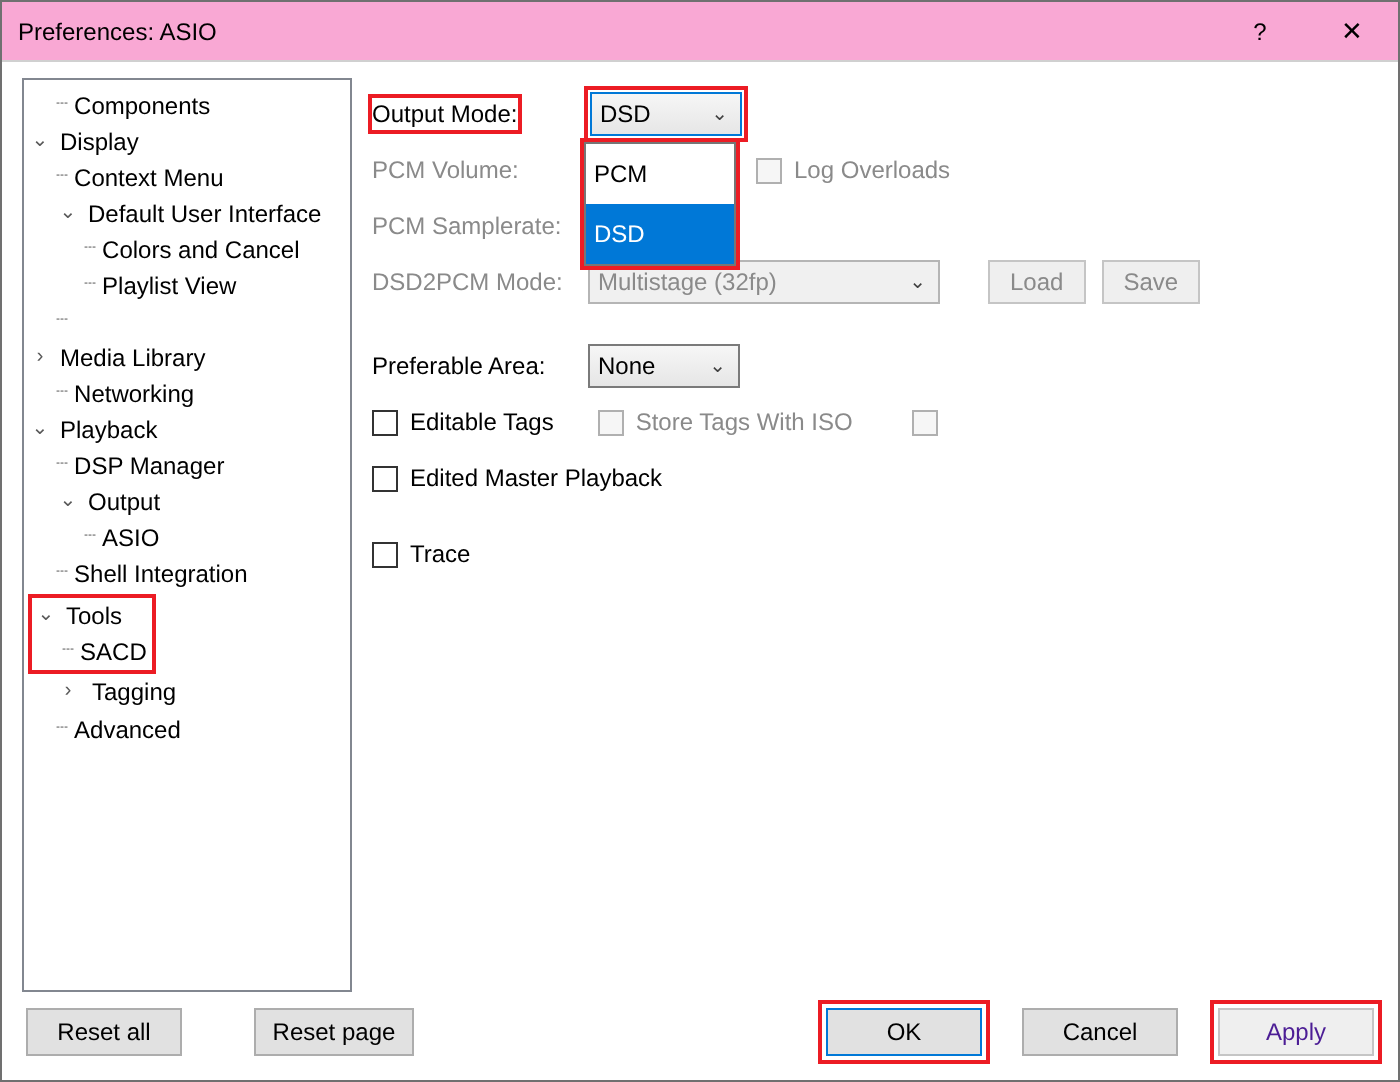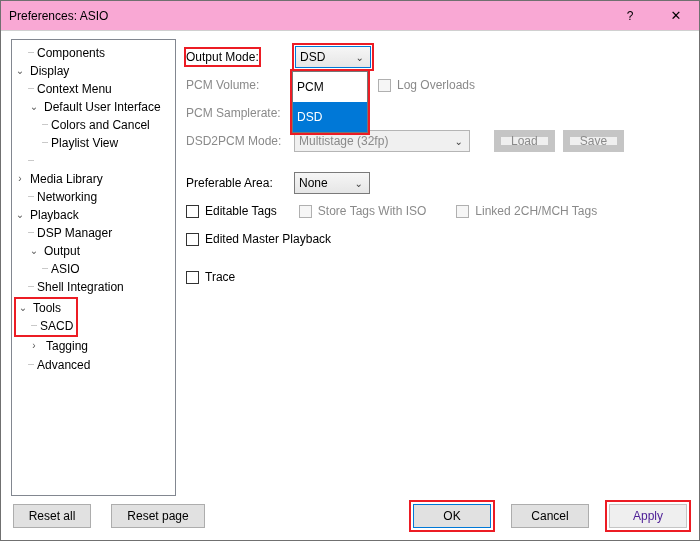--- a/index.html
+++ b/index.html
@@ -28,21 +28,21 @@
   .combo { height:22px; border:1px solid #7a7a7a; background:#e1e1e1 linear-gradient(#f6f6f6,#e6e6e6); display:inline-flex; align-items:center; padding:0 2px 0 4px; gap:4px; font-size:12px; min-width:76px; justify-content:space-between; }
   .combo.blue { border:1px solid #0078d7; }
   .combo .arrow { font-size:10px; color:#404040; padding:0 4px; }
   .combo.disabled { color:#8a8a8a; border-color:#b5b5b5; background:#f0f0f0; }
   .dropdown { position:absolute; left:106px; top:28px; width:76px; border:1px solid #767676; background:#fff; z-index:5; }
   .dropdown .opt { height:16px; padding:15px 4px; display:flex; align-items:center; }
   .dropdown .opt.sel { background:#0078d7; color:#fff; }
   .chk { display:inline-flex; align-items:center; gap:6px; height:22px; }
   .chk .box { width:13px; height:13px; border:1px solid #333; background:#fff; display:inline-block; }
   .chk.disabled .box { border-color:#b0b0b0; background:#f6f6f6; }
-  .smallbtn { height:22px; padding:0 10px; border:7px solid #ef4444; background:#e1e1e1; display:inline-flex; align-items:center; }
+  .smallbtn { height:22px; padding:0 10px; border:1px solid #ef4444; background:#e1e1e1; display:inline-flex; align-items:center; }
   .smallbtn.disabled { color:#8a8a8a; border-color:#c5c5c5; background:#efefef; }
   .footer { height:40px; display:flex; align-items:flex-end; gap:20px; padding:4px 2px 8px 2px; }
   .footer .spacer { flex:1 1 auto; }
   .btn2 { width:78px; height:24px; border:1px solid #adadad; background:#e1e1e1; display:inline-flex; align-items:center; justify-content:center; }
   .btn2.default { border:1px solid #0078d7; }
   .btn2.disabled { color:#4c1d95; border-color:#c5c5c5; background:#efefef; }
   .red-outline { outline:2px solid #ec1c24; outline-offset:2px; }
   .red-outline-tight { outline:2px solid #ec1c24; outline-offset:0; }
 </style>
 </head>
@@ -256,21 +256,20 @@
               <span>Editable Tags</span>
         </label>
         <span style="width:6px;"></span>
         <label class="chk disabled">
           <span class="box"></span>
               <span class="disabled">Store Tags With ISO</span>
         </label>
         <span style="width:14px;"></span>
         <label class="chk disabled">
           <span class="box"></span>
-              <span class="disabled">Linked 2CH/MCH Tags</span>
         </label>
       </div>
 
       <div class="row">
         <label class="chk">
           <span class="box"></span>
               <span>Edited Master Playback</span>
         </label>
       </div>
 
@@ -281,21 +280,21 @@
           <span class="box"></span>
               <span>Trace</span>
         </label>
       </div>
 
     </div>
   </div>
 
   <div class="footer">
     <span class="btn2">Reset all</span>
-    <span class="btn2" style="width:94px;">Reset page</span>
+    <span class="btn2" style="width:80px;margin-left:16px;">Reset page</span>
     <span class="spacer"></span>
     <span class="btn2 default red-outline">OK</span>
     <span class="btn2">Cancel</span>
     <span class="btn2 disabled red-outline">Apply</span>
   </div>
 </div>
 
 </div>
 
 </body></html>

